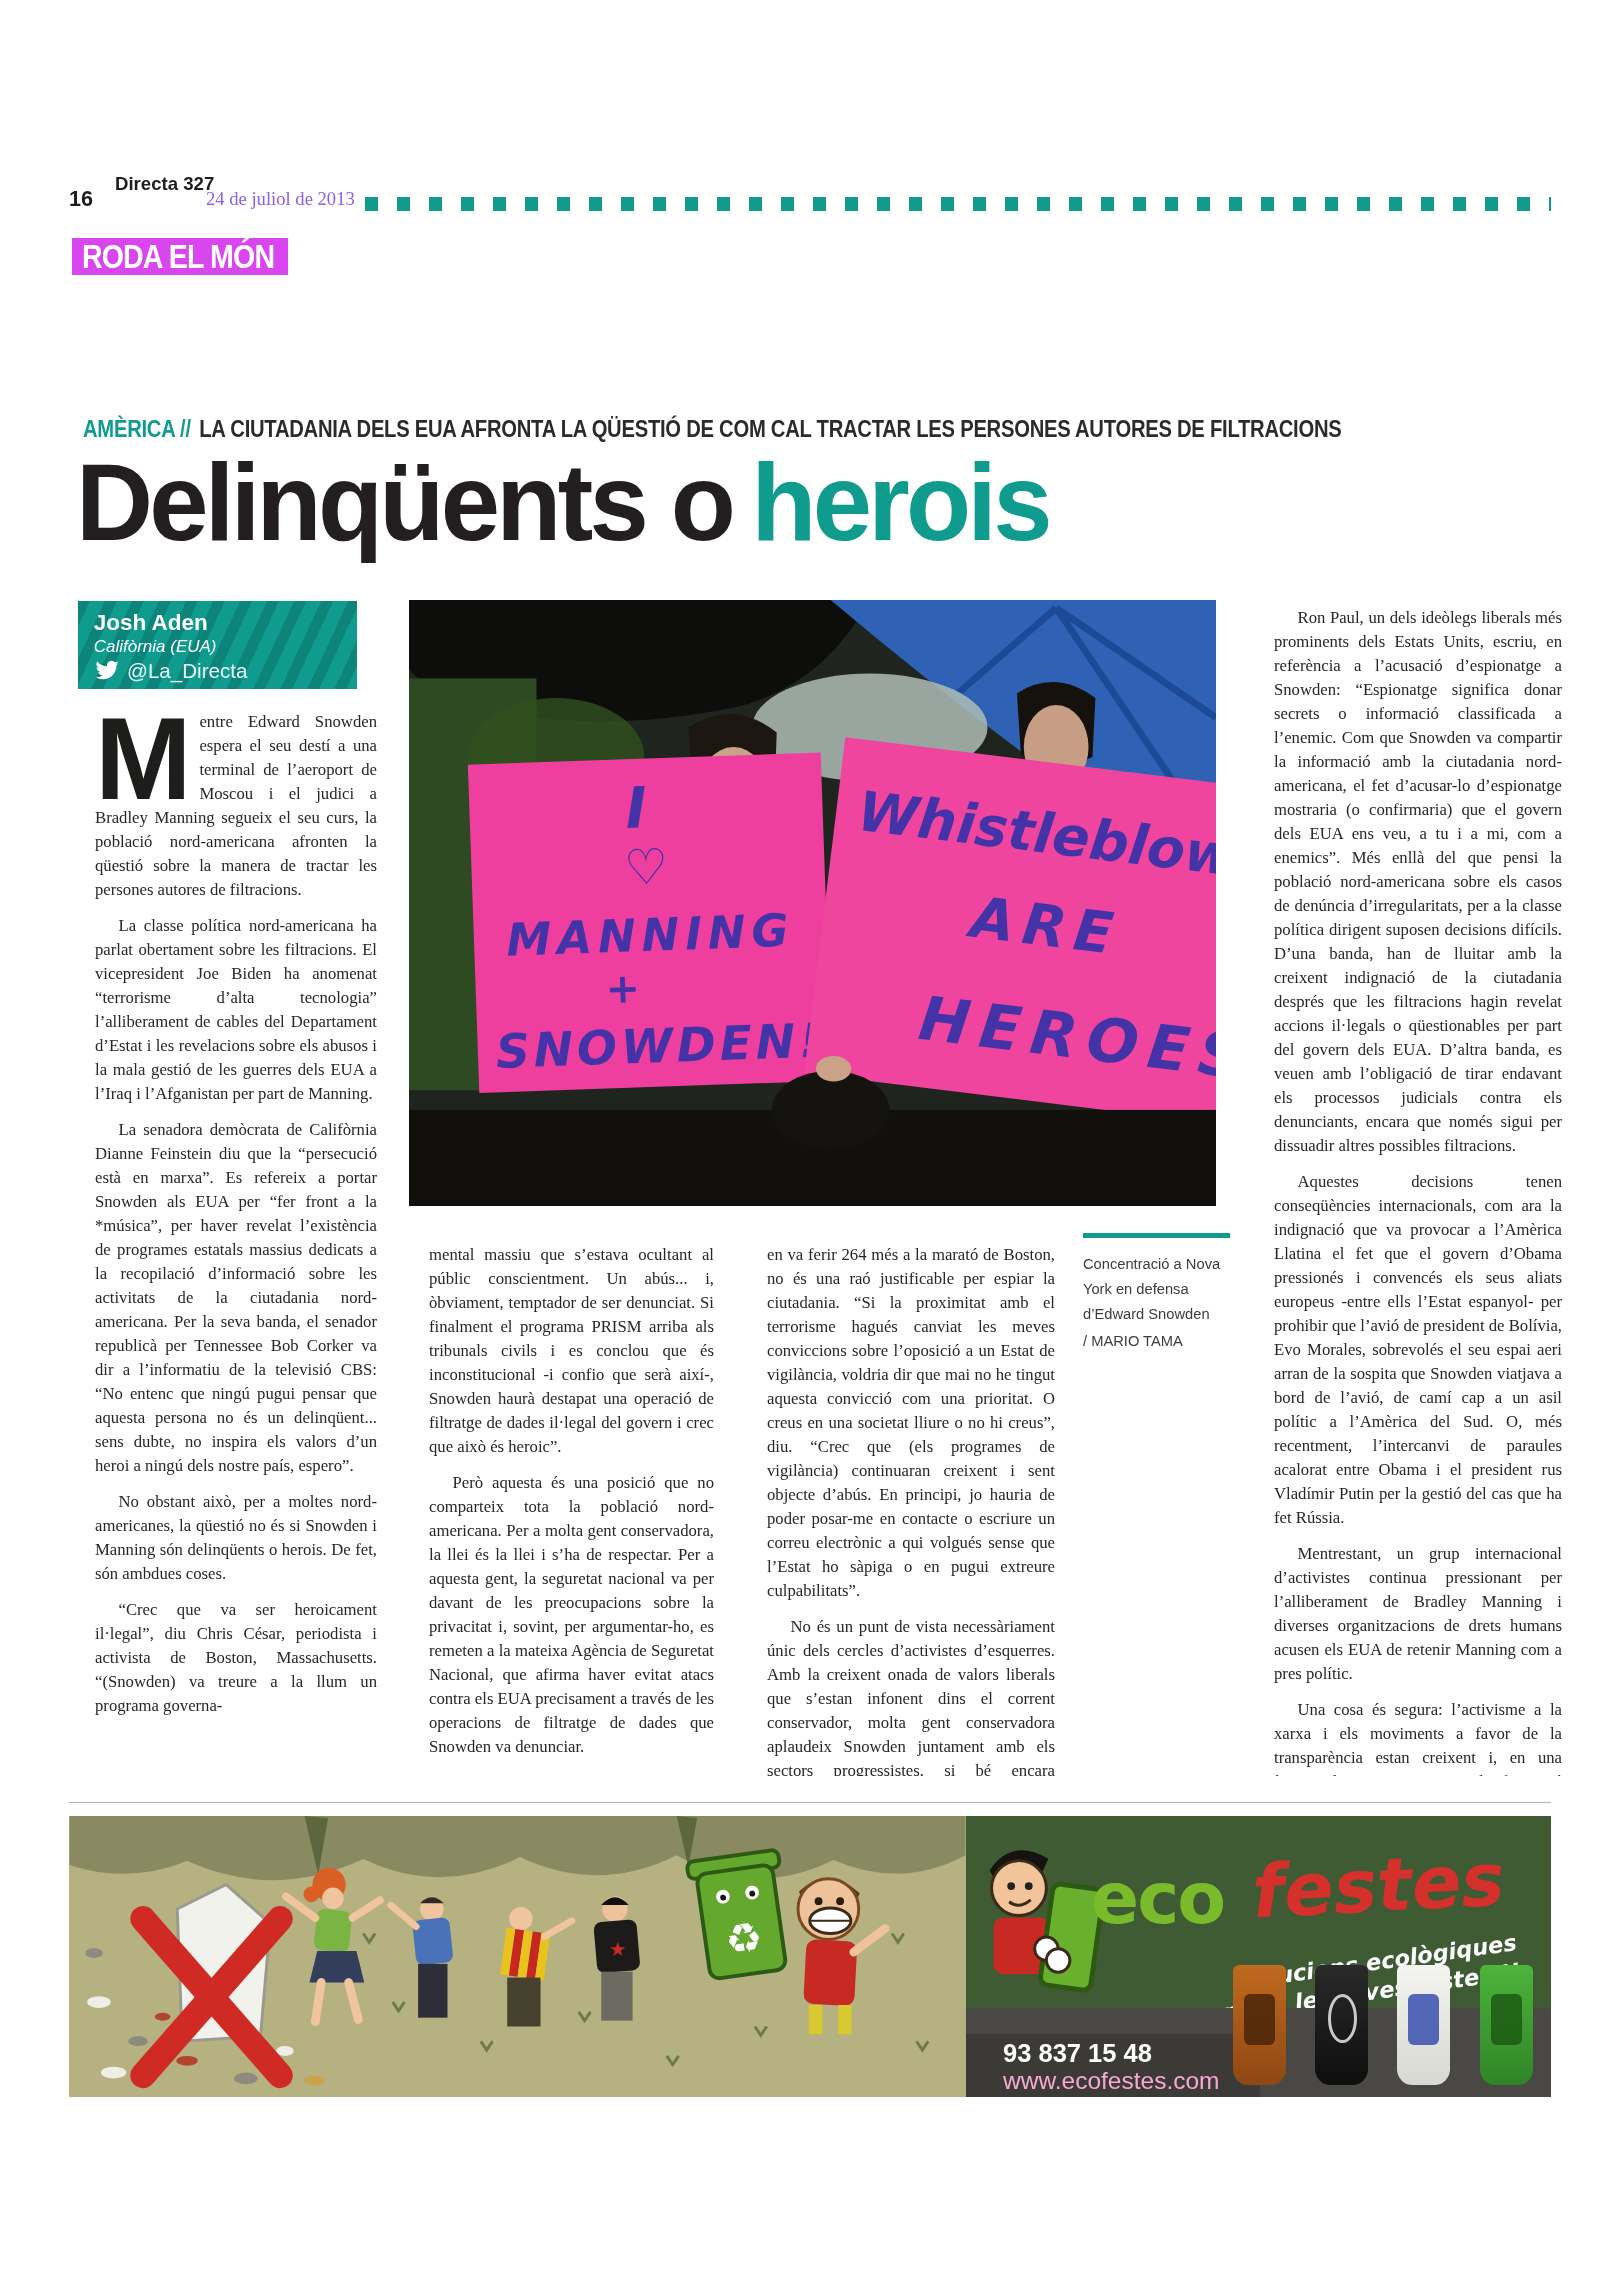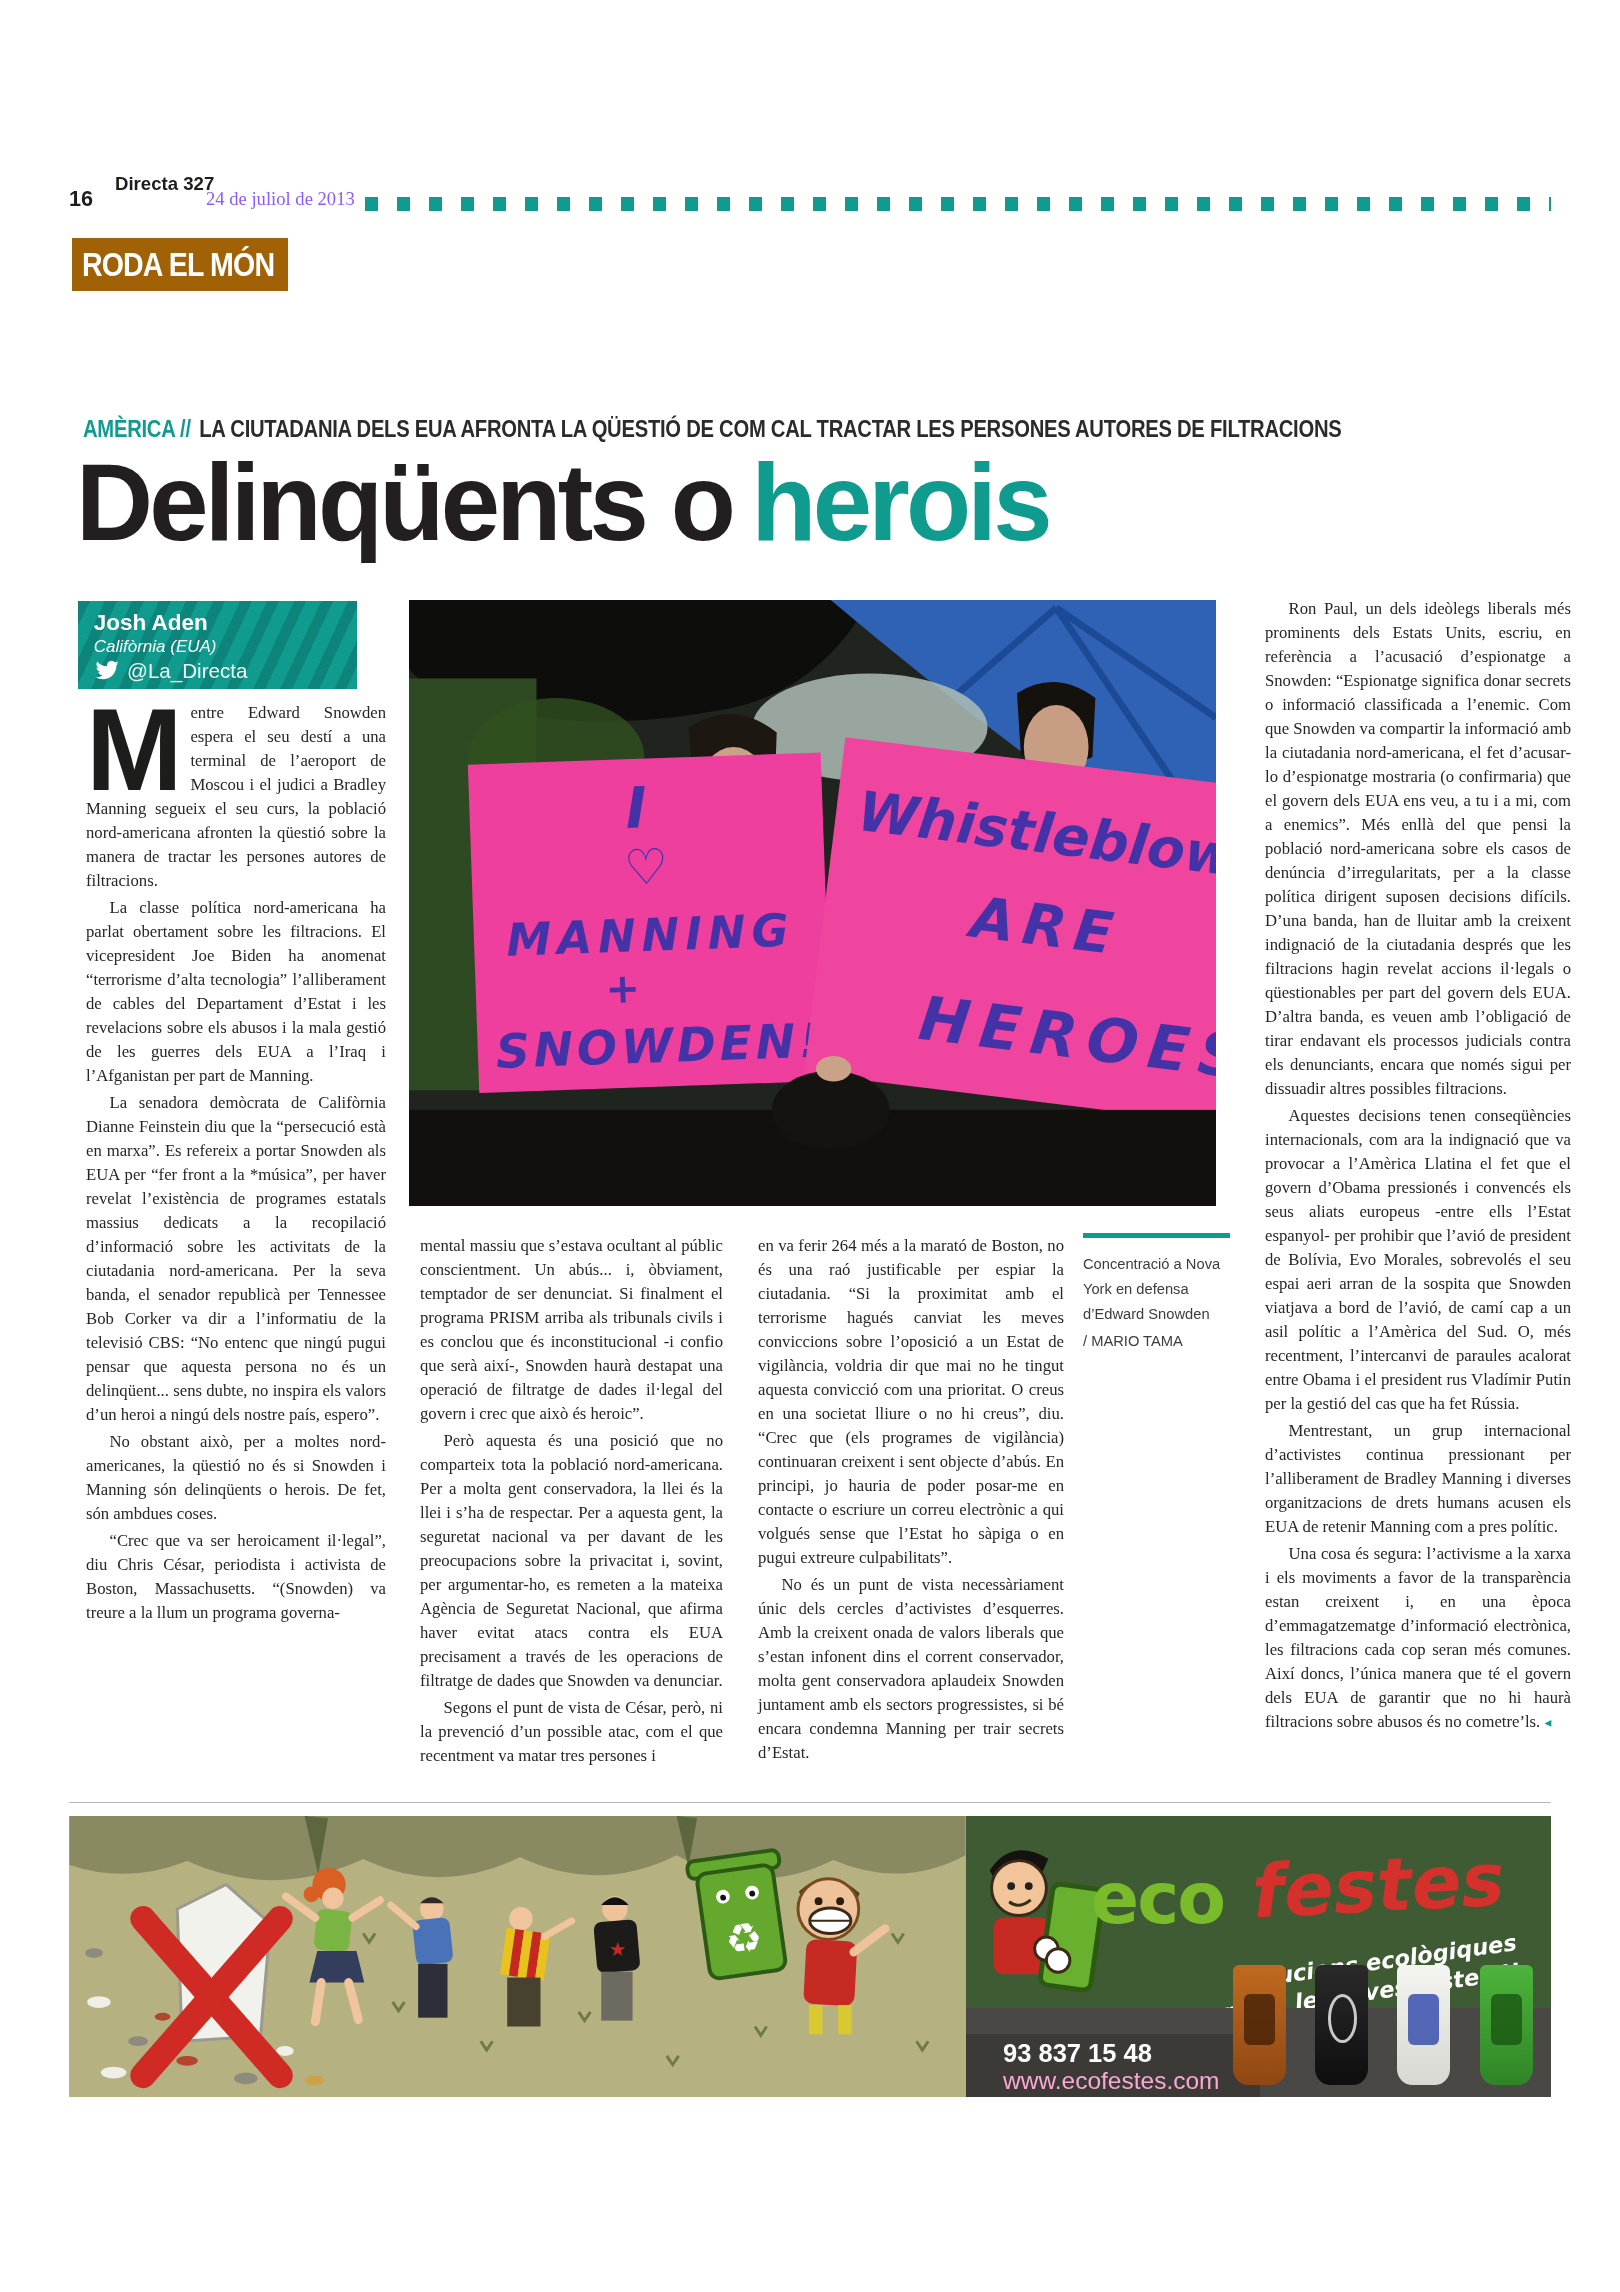--- a/index.html
+++ b/index.html
@@ -4,21 +4,21 @@
 <style>
   html,body{margin:0;padding:0;background:#e9e9e9;}
   .sheet{position:relative;width:1620px;height:2293px;background:#ffffff;overflow:hidden;
          font-family:"Liberation Sans",sans-serif;color:#222;}
   
   .pagenum{position:absolute;left:69px;top:186px;font-size:21.6px;font-weight:bold;color:#1d1d1b;}
   .masthead{position:absolute;left:115px;top:173px;font-size:18.6px;font-weight:bold;color:#1d1d1b;}
   .hdate{position:absolute;left:206px;top:188px;font-size:18.6px;font-family:"Liberation Serif",serif;color:#8b5cf6;}
   .dotted-rule{position:absolute;left:365px;top:197px;width:1186px;height:13.7px;
     background:repeating-linear-gradient(90deg,#0f9b8e 0 12.7px,transparent 12.7px 32px);}
-  .section-box{position:absolute;left:72px;top:238px;width:216px;height:53px;background:#a16207;
+  .section-box{position:absolute;left:72px;top:238px;width:216px;height:37px;background:#d946ef;
     display:flex;align-items:center;}
   .section-box span{color:#fff;font-size:34px;font-weight:bold;letter-spacing:-1px;
     transform:scaleX(.84);transform-origin:left center;padding-left:11.8px;white-space:nowrap;}
   
   .kicker{position:absolute;left:83px;top:416px;font-size:23.5px;font-weight:bold;letter-spacing:-0.3px;
     transform:scaleX(.86);transform-origin:left center;white-space:nowrap;color:#2b2b2b;}
   .kicker .region{color:#0f9b8e;margin-right:9.8px;}
   .headline{position:absolute;left:76px;top:443px;font-size:110px;line-height:118px;font-weight:bold;
     letter-spacing:-3.9px;color:#231f20;white-space:nowrap;transform:scaleX(.97);transform-origin:left center;}
   .headline .accent{color:#0f9b8e;margin-left:19.6px;}
@@ -26,21 +26,21 @@
   .byline-box{position:absolute;left:78px;top:601px;width:279px;height:88px;box-sizing:border-box;
     background-color:#0f9b8e;padding:8.8px 0 0 15.7px;
     background-image:repeating-linear-gradient(115deg,rgba(8,74,67,.28) 0 10.8px,transparent 10.8px 24.5px);}
   .byline-author{color:#fff;font-size:22.5px;font-weight:bold;}
   .byline-loc{color:#fff;font-size:17px;font-style:italic;margin-top:1px;}
   .byline-tw{display:flex;align-items:center;margin-top:2px;color:#eafaf8;font-size:20.6px;}
   .byline-tw svg{margin-right:7.8px;}
   
   .bodycol{position:absolute;font-family:"Liberation Serif",serif;font-size:16.7px;line-height:24px;
     text-align:justify;color:#262626;overflow:hidden;}
-  .bodycol p{margin:3px;text-indent:23.5px;}
+  .bodycol p{margin:12px;text-indent:23.5px;}
   .bodycol p.first,.bodycol p.cont{text-indent:0;}
   .dropcap{float:left;font-family:"Liberation Sans",sans-serif;font-weight:bold;font-size:116px;
     line-height:86px;padding:5.9px 7.8px 0 0;color:#1d1d1b;}
   .pullquote{font-weight:bold;color:#0f9b8e;font-size:30px;line-height:35px;text-align:left;
     margin:19.6px 0 15.7px 0;}
   .endmark{color:#0f9b8e;font-family:"DejaVu Sans",sans-serif;font-size:13.7px;}
   #col1{left:83px;top:698px;width:306px;height:1080px;}
   #col2{left:417px;top:1231px;width:309px;height:545px;}
   #col3{left:755px;top:1231px;width:312px;height:545px;}
   #col4{left:1262px;top:594px;width:312px;height:1182px;}

